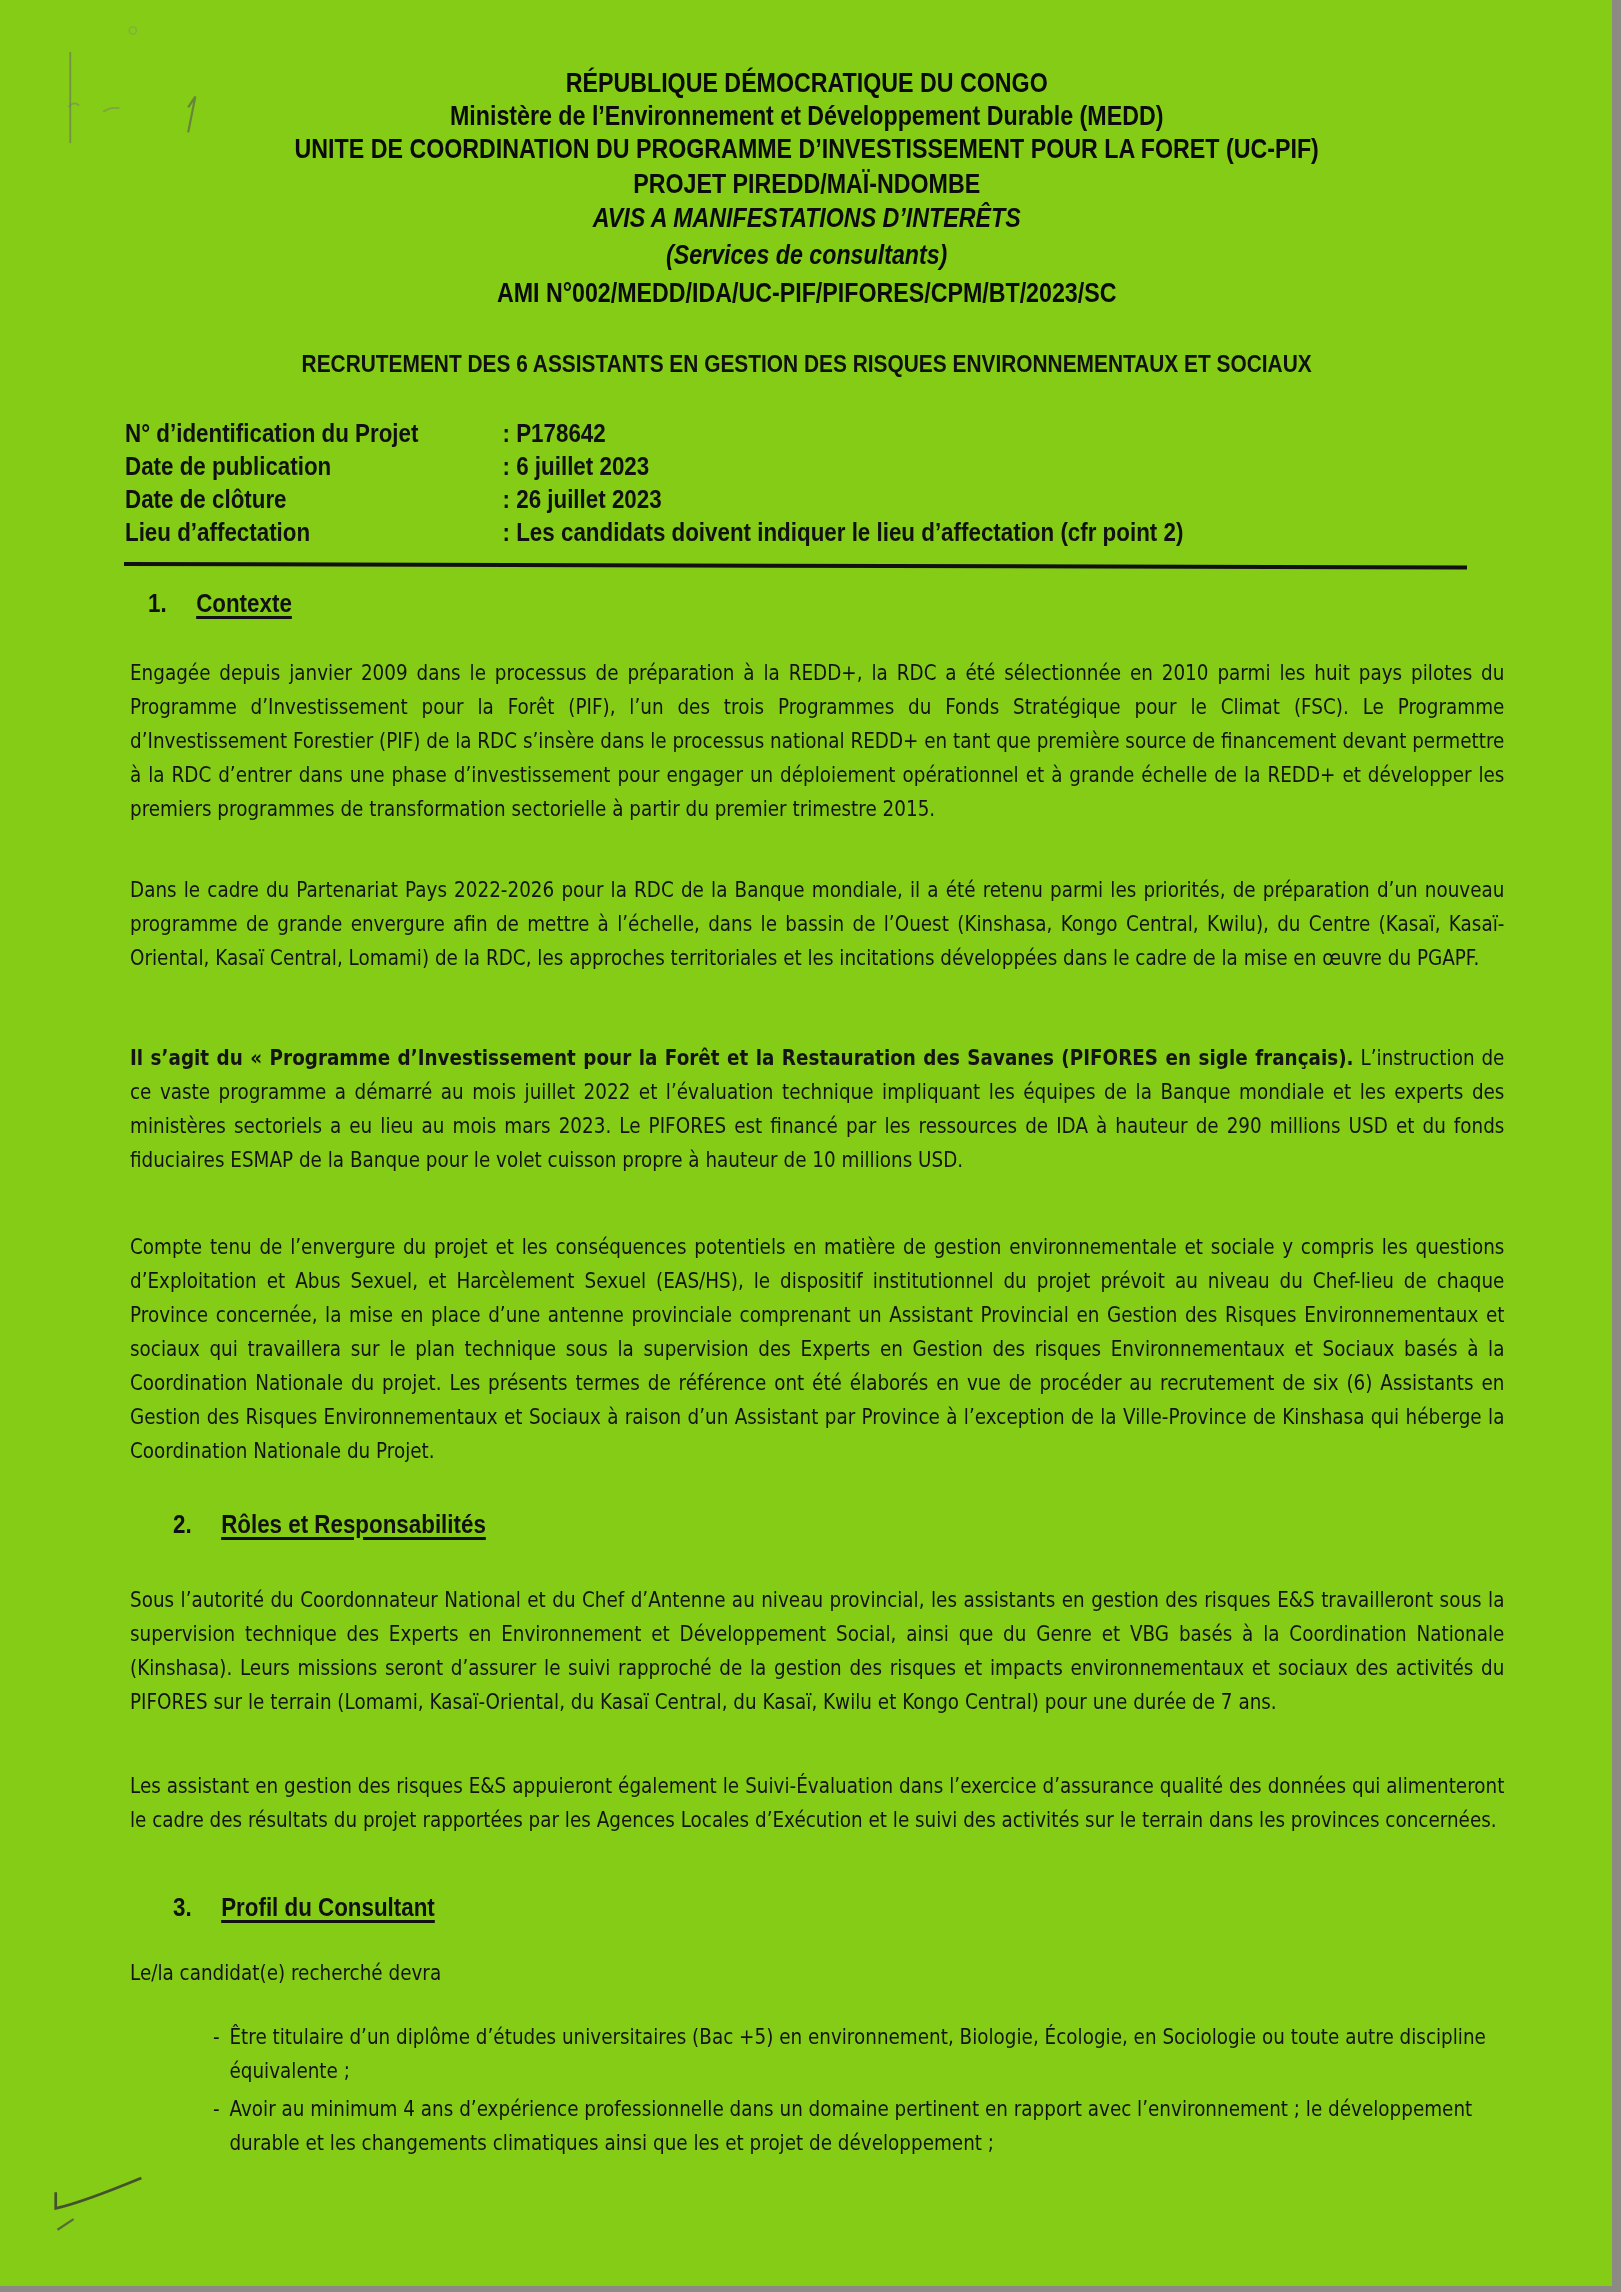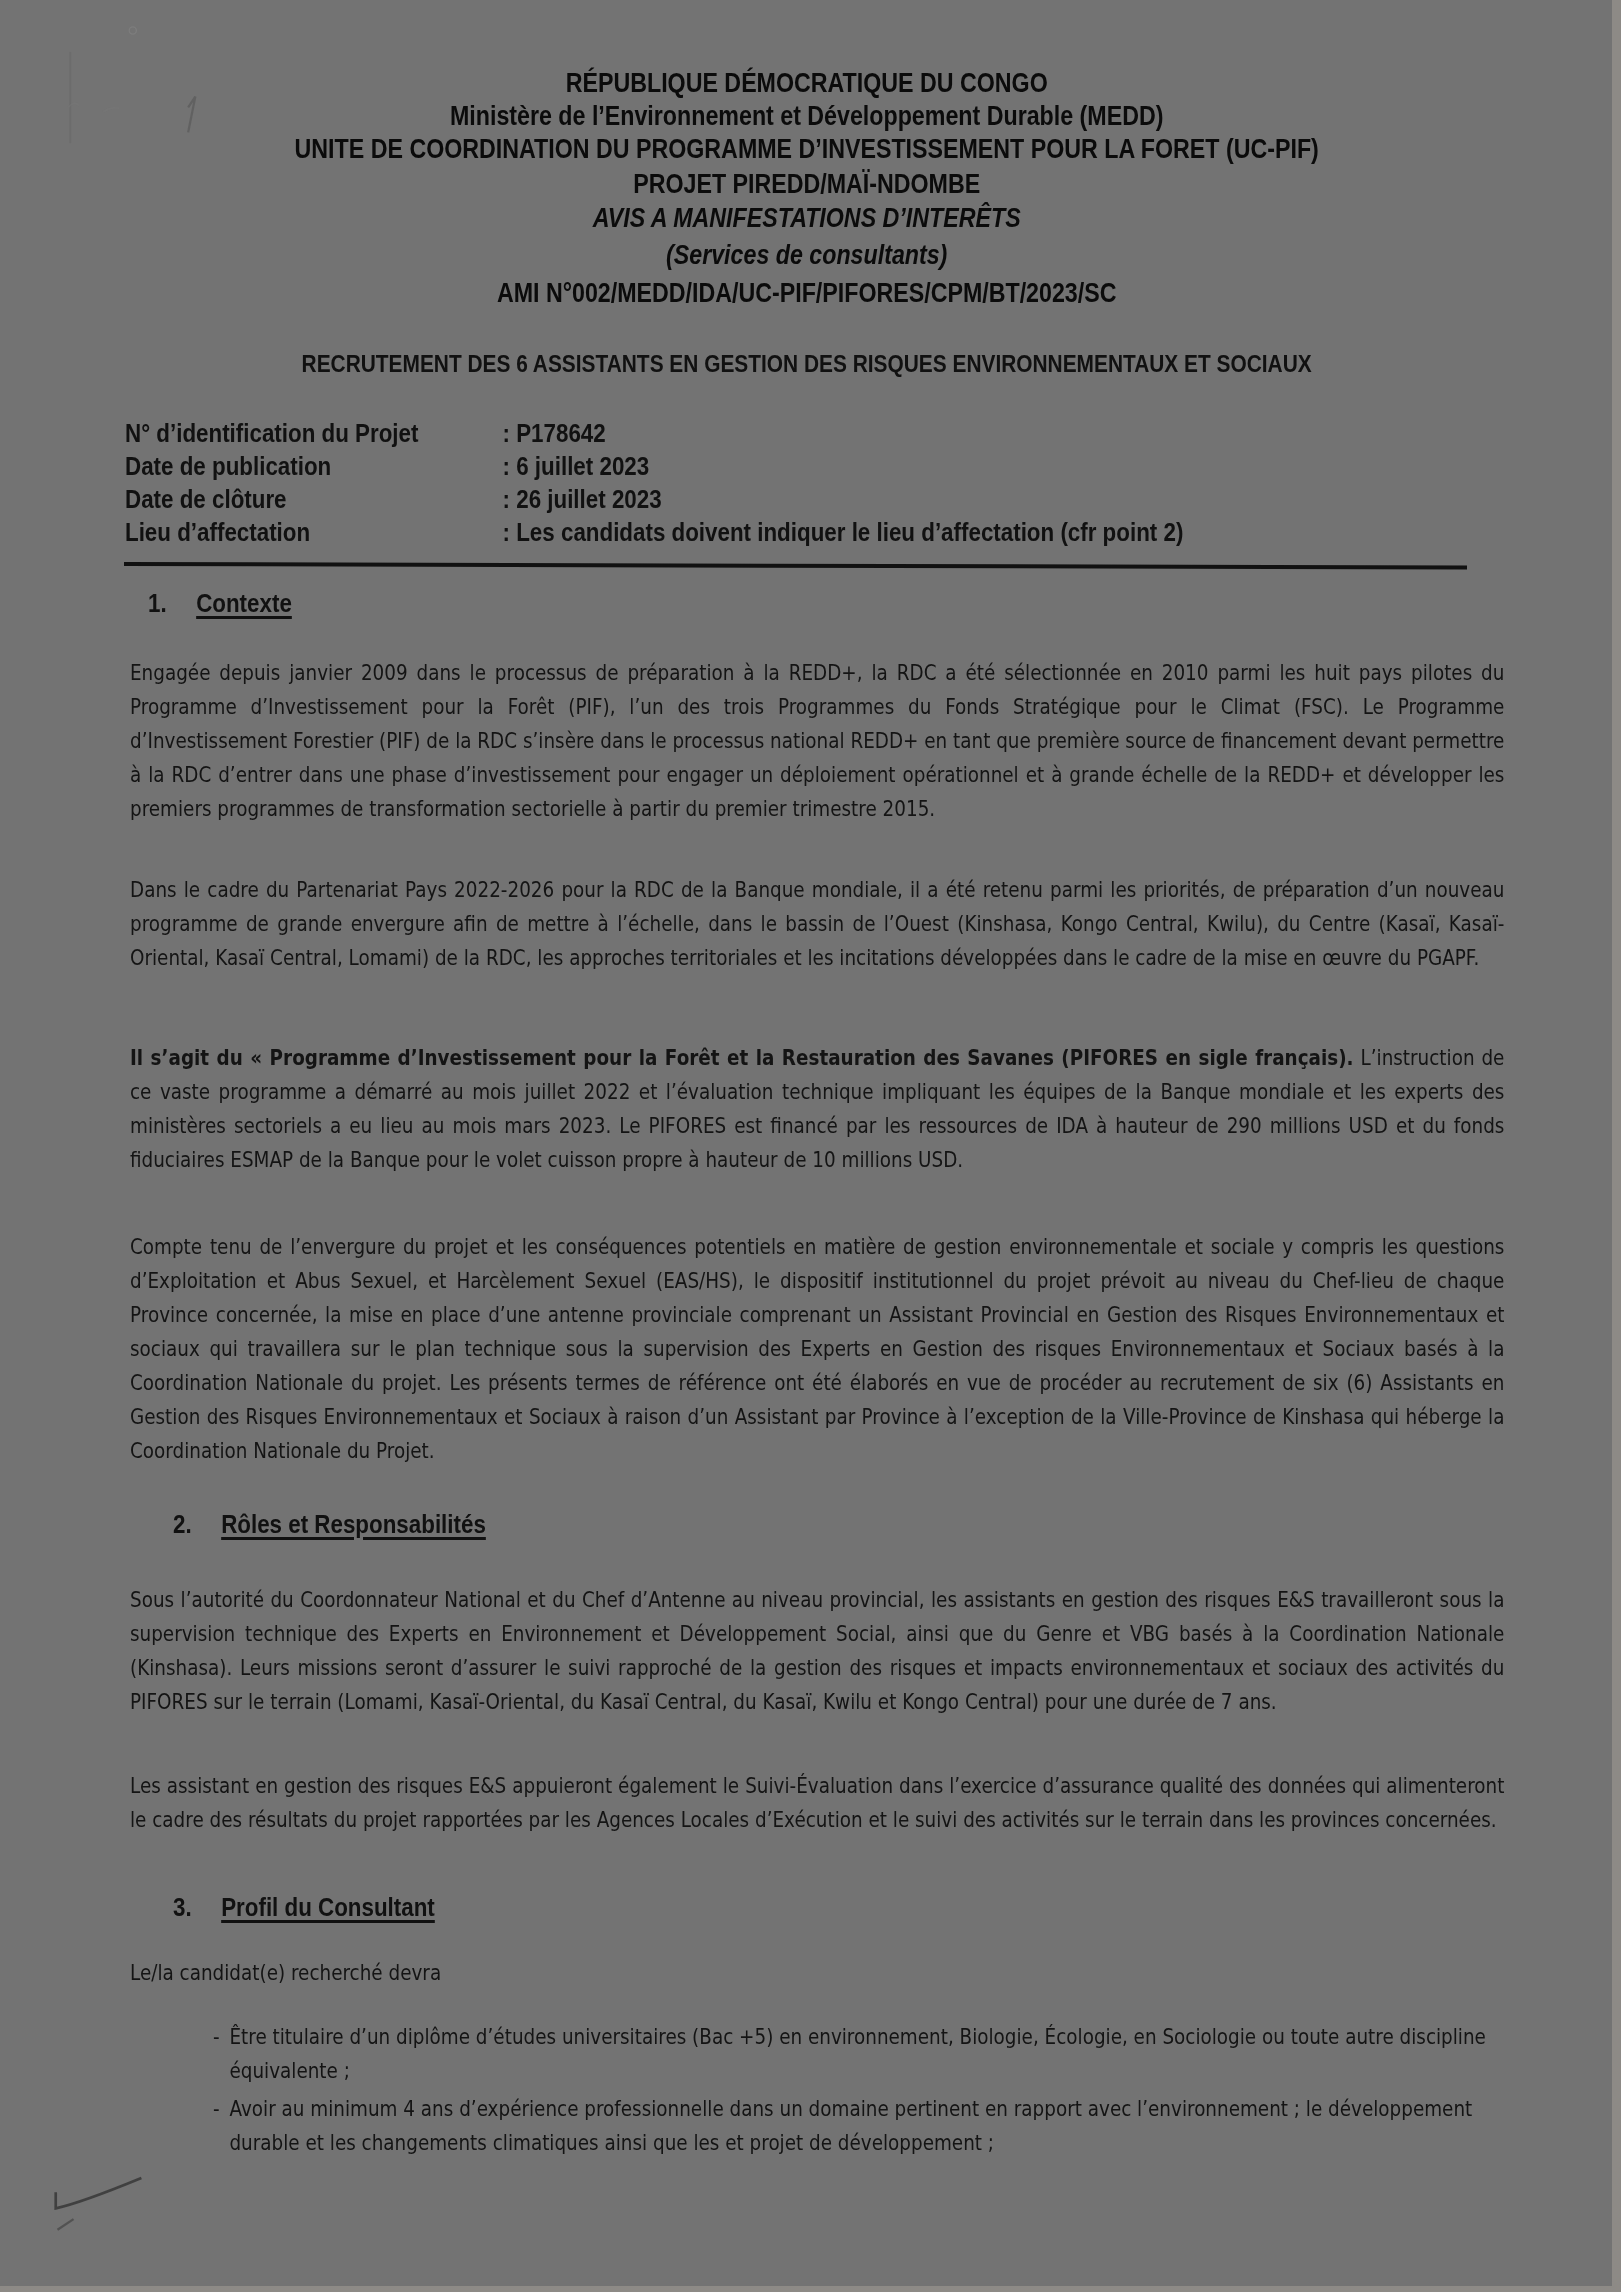--- a/index.html
+++ b/index.html
@@ -3,21 +3,21 @@
 <meta charset="utf-8">
 <style>
   html, body { margin: 0; padding: 0; }
   body {
     width: 1621px; height: 2293px; position: relative; overflow: hidden;
     background: #8d8a86;
     font-family: "Liberation Sans", sans-serif; color: #111;
   }
   .page {
     position: absolute; left: 0; top: 0; width: 1612px; height: 2286px;
-    background: #737373;
+    background: #84cc16;
   }
   .head {
     position: absolute; left: 0; right: 0; text-align: center;
     font-family: "Liberation Sans", sans-serif; font-weight: bold;
     transform: scaleX(0.86); transform-origin: 811px 0;
     color: #0b0b0b;
   }
   .h-line { font-size: 27px; line-height: 30px; }
   #h1 { top: 68px; }
   #h2 { top: 101px; }

